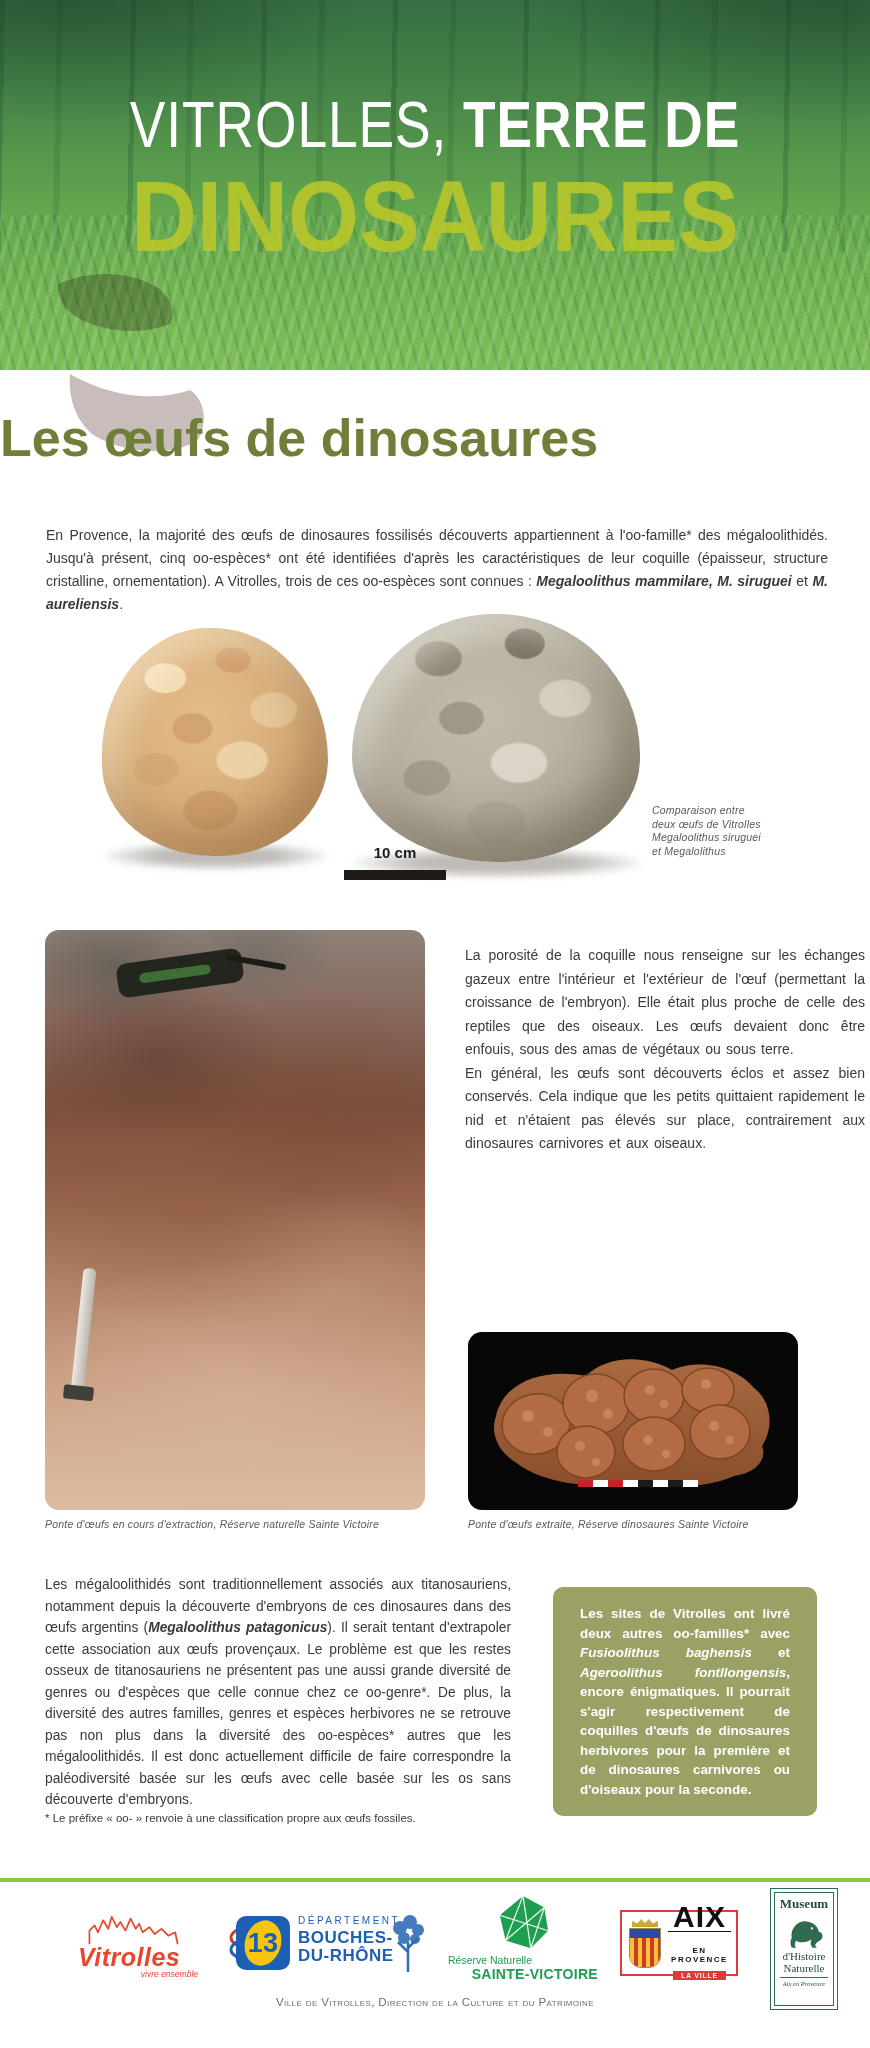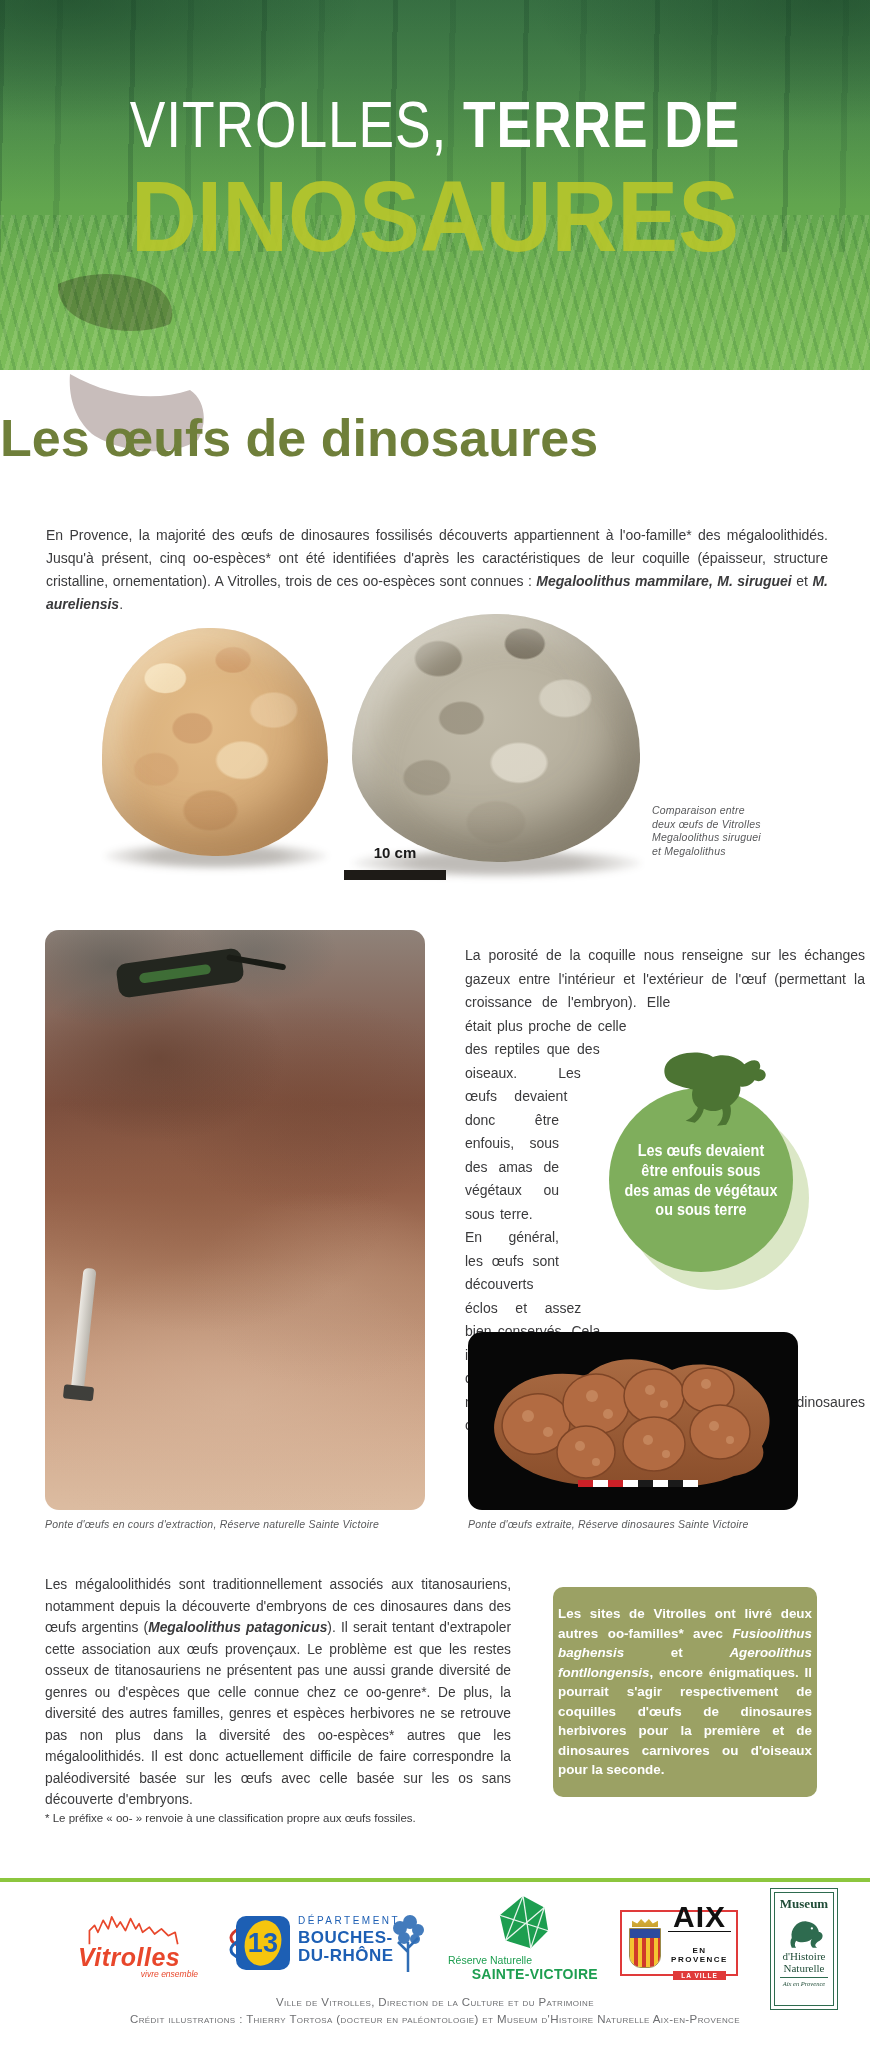--- a/index.html
+++ b/index.html
@@ -140,21 +140,21 @@
   .cap-clutch{position:absolute;left:468px;top:588px;width:380px;}
 
   
   .bottom{position:absolute;left:0;top:1560px;width:870px;height:316px;}
   .discussion{
     position:absolute;left:45px;top:14px;width:466px;margin:0;
     font-size:13.8px;line-height:21.5px;text-align:justify;color:#3a3a3c;word-spacing:1px;
   }
   .greenbox{
     position:absolute;left:553px;top:27px;width:264px;box-sizing:border-box;
-    background:#9ba164;border-radius:10px;padding:17px 5px;
+    background:#9ba164;border-radius:10px;padding:17px 27px;
     color:#fff;font-weight:700;font-size:13.4px;line-height:19.5px;text-align:justify;
   }
   .gi{font-style:italic;}
   .footnote{position:absolute;left:45px;top:252px;margin:0;font-size:11.5px;color:#3a3a3c;}
 
   
   .footer{position:absolute;left:0;top:1876px;width:870px;height:172px;}
   .rule{position:absolute;left:0;top:2px;width:100%;height:4px;background:#8cc63e;}
   .credit{position:absolute;left:0;width:100%;text-align:center;color:#6d6e71;
     font-variant-caps:small-caps;font-size:11.5px;letter-spacing:.4px;}
@@ -241,31 +241,20 @@
   <div class="scale-rule"></div>
 </section>
 
 <section class="mid">
   <div class="photo-exc">
     <div class="tool"></div>
     <div class="hammer"></div>
   </div>
 
   <div class="porosity">
-    <div class="badge-wrap">
-      <div class="badge-light"></div>
-      <div class="badge-circle"></div>
-      <svg class="dino" viewBox="0 0 110 95">
-        <path d="M8,14 C3,20 4,30 11,34 C19,38 27,40 33,41 C31,48 33,55 38,59 C36,66 31,70 26,72 L35,74 C40,70 43,65 44,60 C50,63 57,63 62,60 C64,66 62,72 57,77 L66,76 C70,70 72,63 70,57 C77,52 81,45 80,38 C85,39 91,37 94,32 C99,34 104,32 105,28 C106,24 103,21 99,21 C101,17 99,12 94,12 C90,12 87,14 84,16 C76,8 63,5 53,9 C43,2 18,3 8,14 Z" fill="#4c7433"></path>
-      </svg>
-      <div class="badge-text">Les œufs devaient
-être enfouis sous
-des amas de végétaux
-ou sous terre</div>
-    </div>
     <p>La porosité de la coquille nous renseigne sur les échanges gazeux entre l'intérieur et l'extérieur de l'œuf (permettant la croissance de l'embryon). Elle était plus proche de celle des reptiles que des oiseaux. Les œufs devaient donc être enfouis, sous des amas de végétaux ou sous terre.</p>
     <p>En général, les œufs sont découverts éclos et assez bien conservés. Cela indique que les petits quittaient rapidement le nid et n'étaient pas élevés sur place, contrairement aux dinosaures carnivores et aux oiseaux.</p>
   </div>
 
   <div class="photo-clutch">
     <svg viewBox="0 0 330 178" width="330" height="178">
       <defs>
         <linearGradient id="slab" x1="0" y1="0" x2="0" y2="1">
           <stop offset="0" stop-color="#a96a42"></stop>
             <stop offset="1" stop-color="#8a4e2b"></stop>
@@ -396,14 +385,13 @@
         <path d="M10,28 C8,17 17,8 27,9 C35,10 40,15 41,21 C44,21 46,24 45,27 C44,31 40,31 38,34 C36,36 37,38 39,39 L34,39 C31,36 31,32 33,29 C28,33 20,34 15,31 C13,34 13,37 15,39 L10,39 C8,35 8,31 10,28 Z" fill="#2e6b4f"></path>
         <circle cx="33" cy="17" r="1.3" fill="#fff"></circle>
       </svg>
       <div class="mus-l2">d'Histoire</div>
       <div class="mus-l3">Naturelle</div>
       <div class="mus-l4">Aix en Provence</div>
     </div>
   </div>
 
   <div class="credit c1">Ville de Vitrolles, Direction de la Culture et du Patrimoine</div>
-  <div class="credit c2">Crédit illustrations : Thierry Tortosa (docteur en paléontologie) et Museum d'Histoire Naturelle Aix-en-Provence</div>
 </footer>
 
 </body></html>

